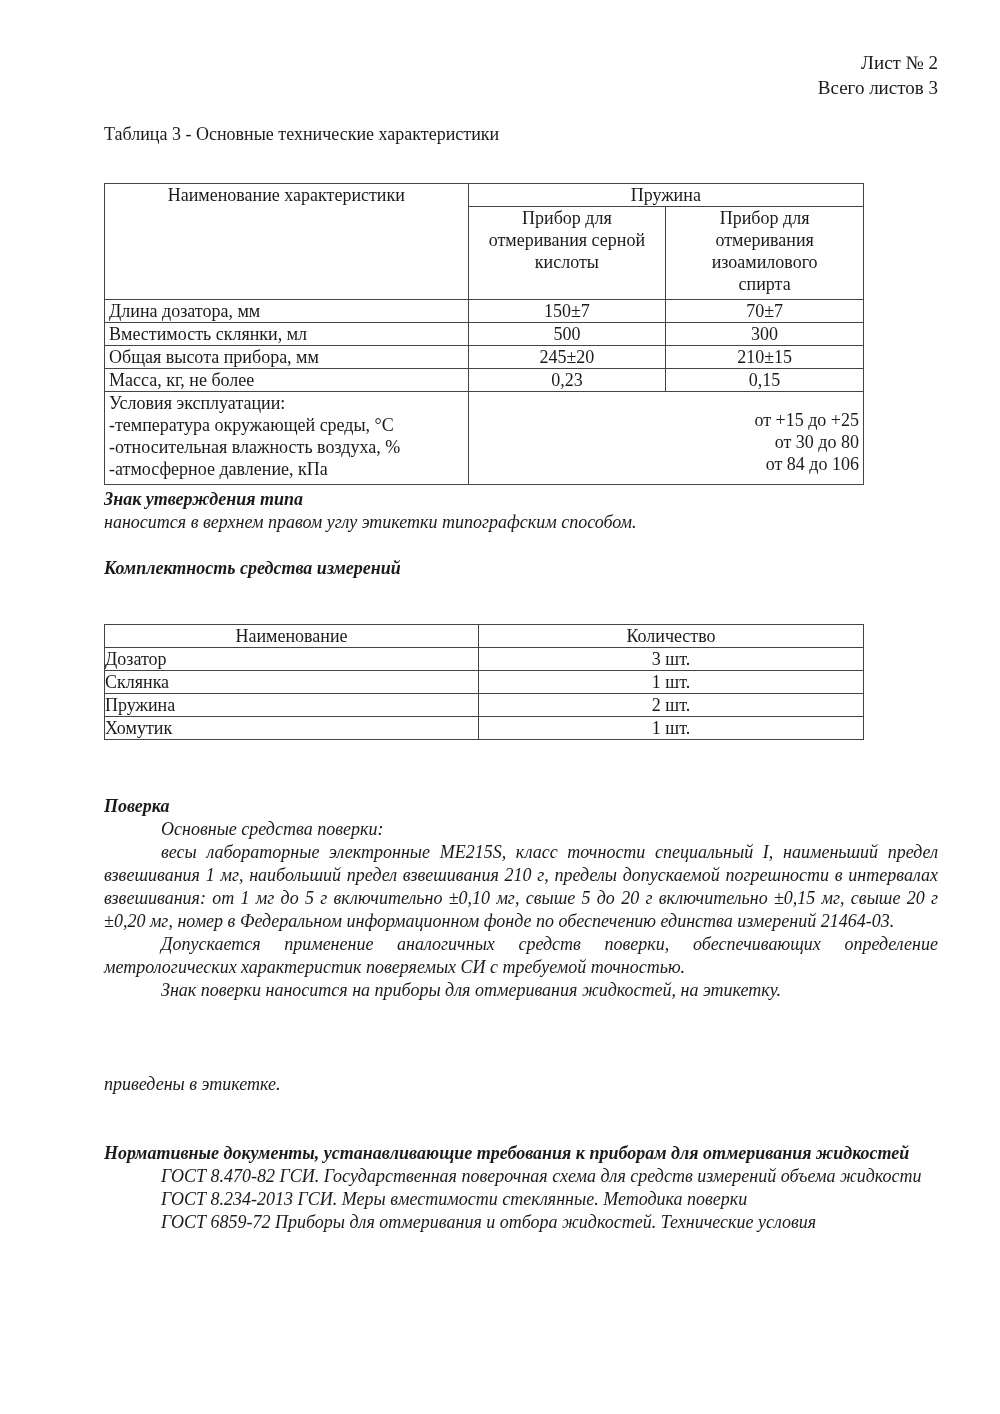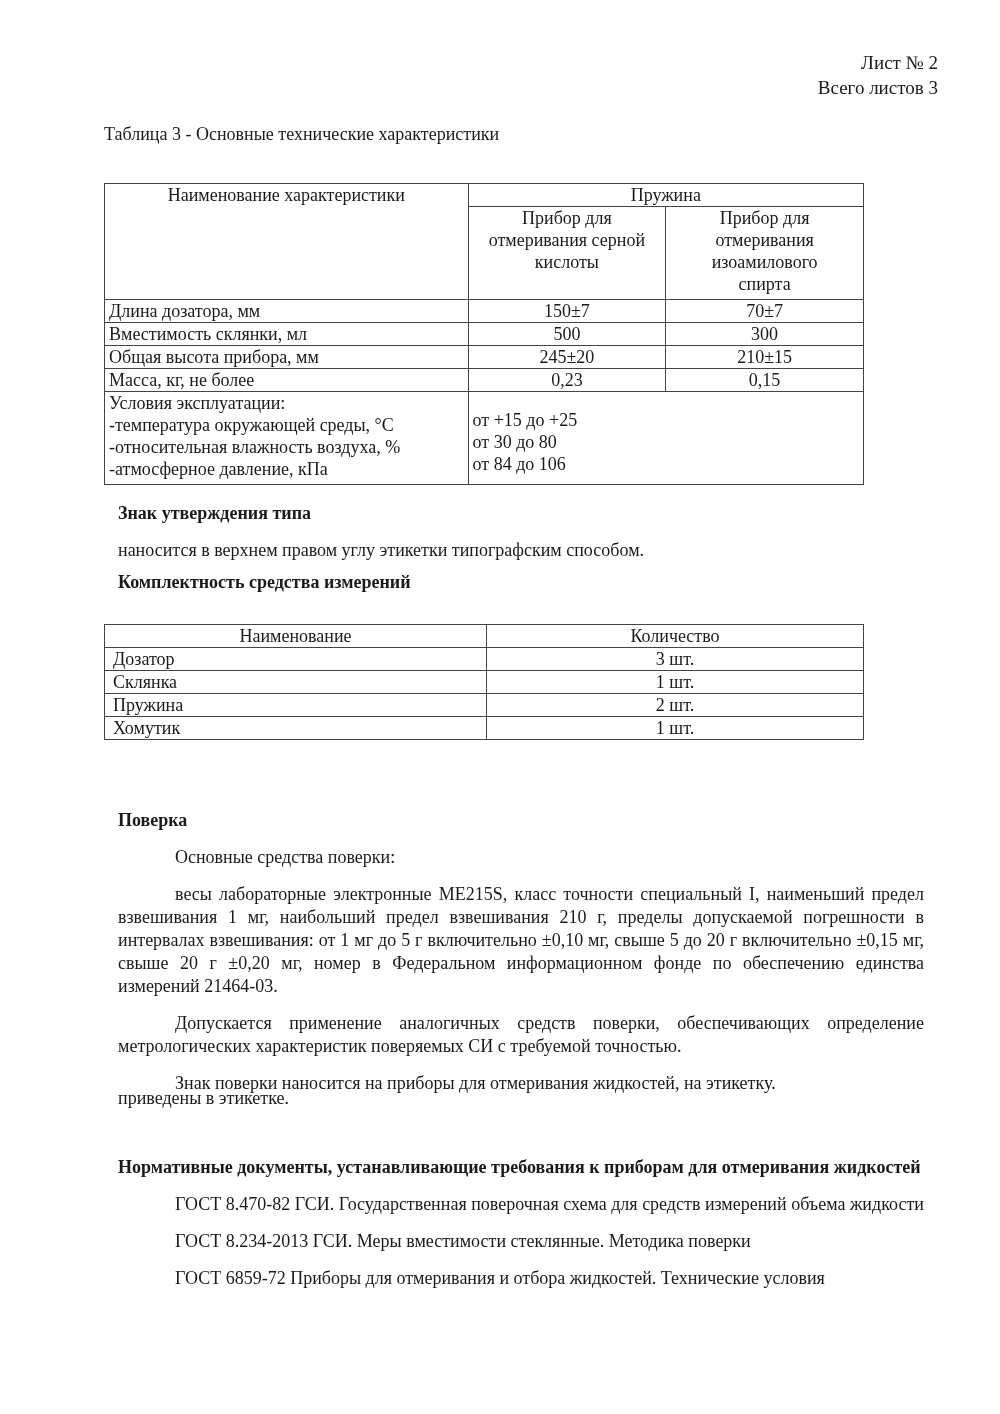--- a/index.html
+++ b/index.html
@@ -15,29 +15,29 @@
   }
   .caption { position: absolute; left: 104px; font-size: 18px; line-height: 20px; }
   table { border-collapse: collapse; position: absolute; font-size: 18px; }
   td, th { border: 1.5px solid #444; padding: 0 4px; font-weight: normal; vertical-align: top; line-height: 22px; }
   #t2 { left: 104px; top: 143px; width: 760px; margin-top: 40px; }
   #t2 .c1 { width: 358px; text-align: left; }
   #t2 .c2 { width: 190px; text-align: center; }
   #t2 .c3 { width: 190px; text-align: center; }
   #t2 .hdr { text-align: center; }
   #t3 { left: 104px; top: 624px; width: 760px; }
-  #t3 td { line-height: 22px; padding: 0 8px; }
+  #t3 td { line-height: 22px; padding: 0 0; }
   #t3 .n { width: 365px; text-align: left; }
   #t3 .q { text-align: center; }
   #t3 th { text-align: center; }
   .block { position: absolute; left: 104px; width: 834px; font-size: 18px; line-height: 23px; }
   .h { font-weight: bold; }
   .indent { text-indent: 57px; }
   .justify { text-align: justify; }
-  p { margin: 14px; }
+  p { margin: 0; font-style: italic; }
   .nowrap { white-space: nowrap; }
 </style>
 </head>
 <body>
 
 <div class="page">
 
   <div class="header-right">
     <div>Лист № 2</div>
     <div>Всего листов 3</div>
@@ -84,21 +84,21 @@
       <td class="c2">0,23</td>
       <td class="c3">0,15</td>
     </tr>
     <tr>
       <td class="c1" style="height:92px;">
         <div>Условия эксплуатации:</div>
         <div>-температура окружающей среды, °С</div>
         <div>-относительная влажность воздуха, %</div>
         <div>-атмосферное давление,   кПа</div>
       </td>
-      <td colspan="2" style="text-align:left; vertical-align:middle; padding-top:8px;">
+      <td colspan="2" style="text-align:right; vertical-align:middle; padding-top:8px;">
         <div>от +15 до +25</div>
         <div>от 30 до 80</div>
         <div>от 84 до 106</div>
       </td>
     </tr>
   </tbody>
     </table>
 
   <div class="block" style="top:488px;">
     <p class="h">Знак утверждения типа</p>

